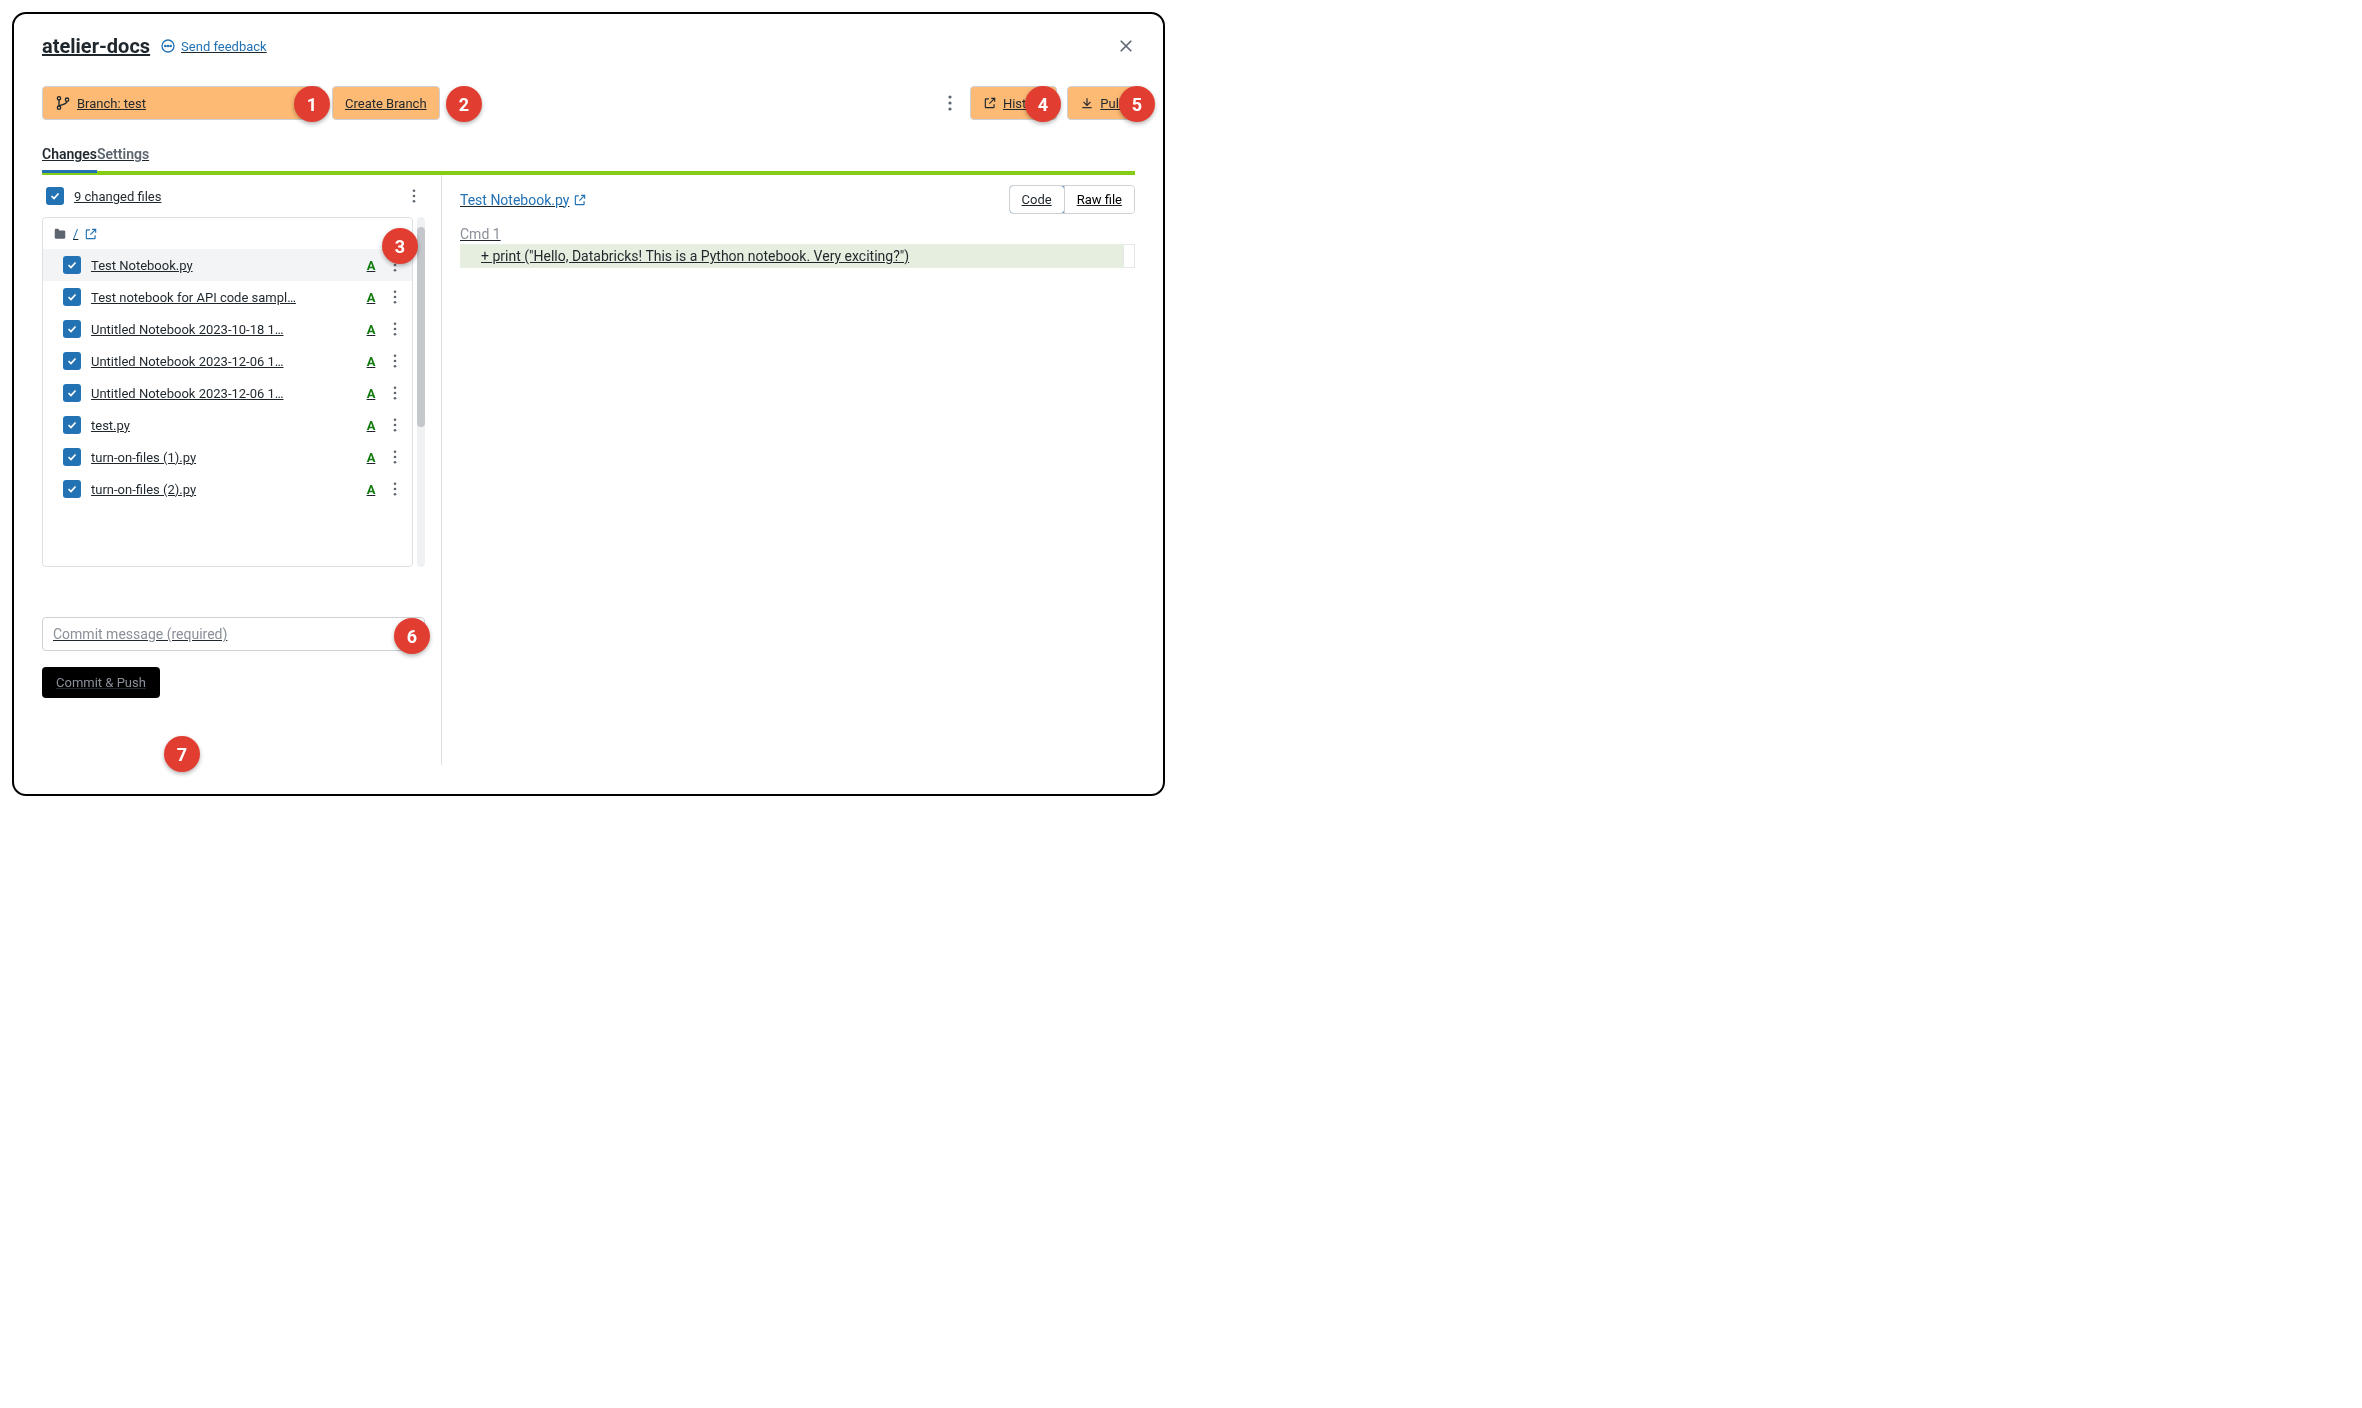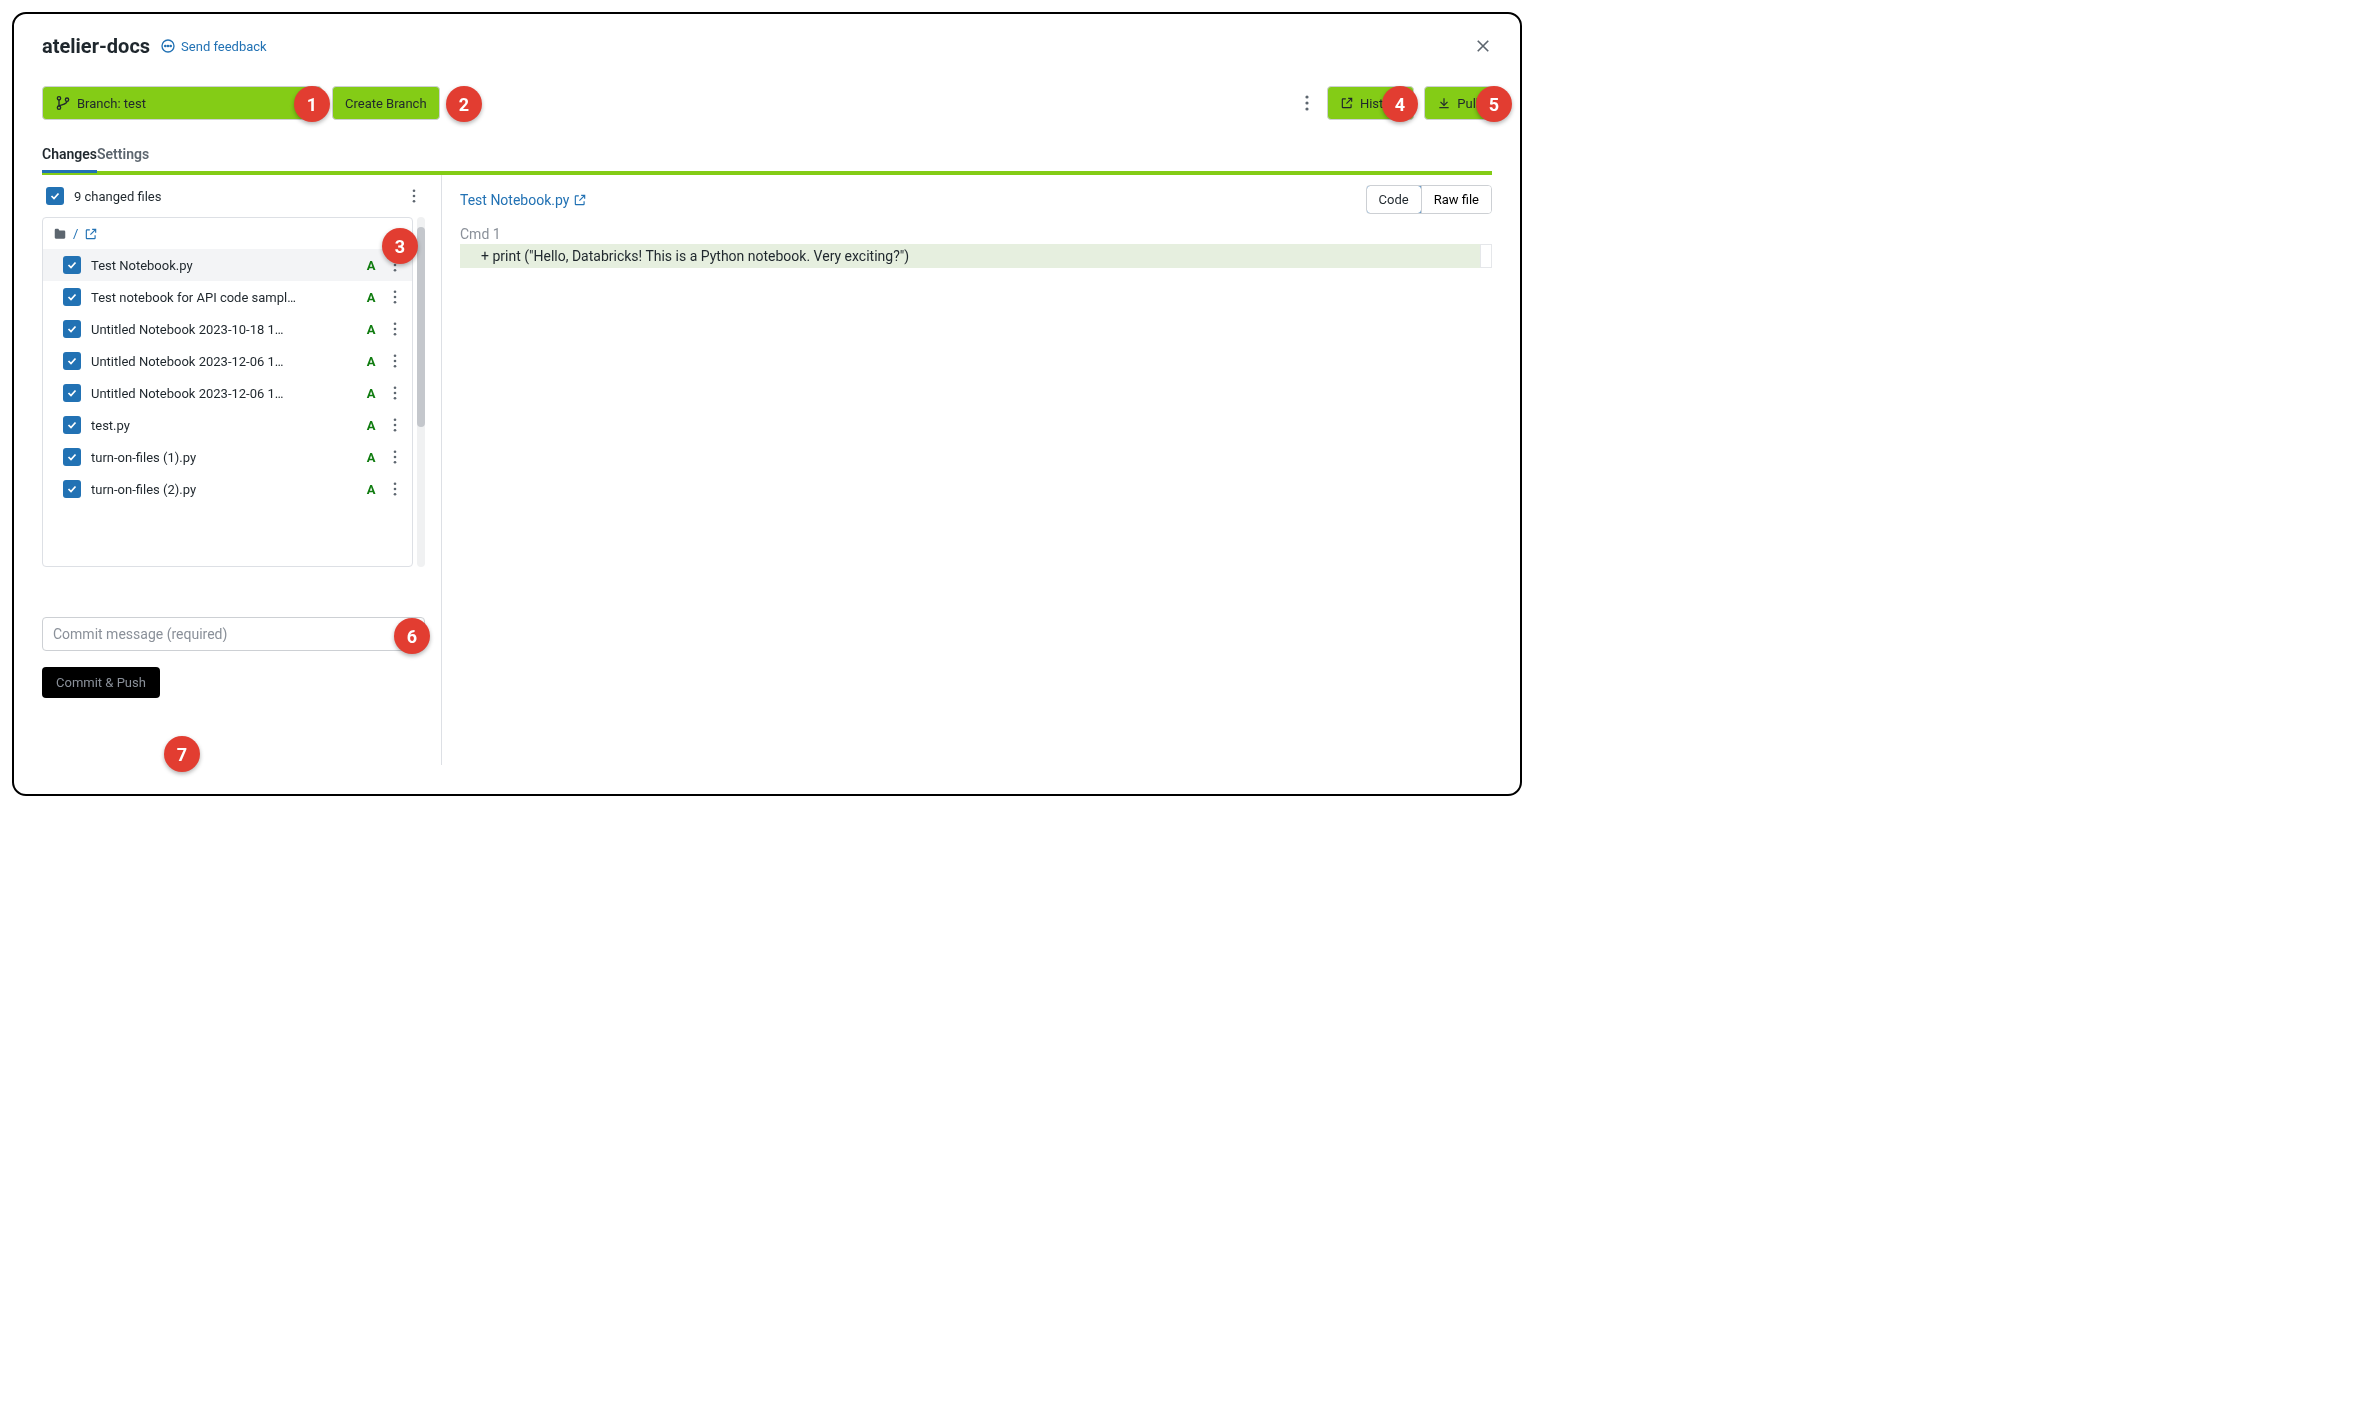--- a/index.html
+++ b/index.html
@@ -4,37 +4,38 @@
 <style>
   * { box-sizing: border-box; margin: 0; padding: 0; font-family: -apple-system, BlinkMacSystemFont, "Segoe UI", Roboto, "Helvetica Neue", Arial, sans-serif; }
   body { background: #fff; color: #1f272d; font-size: 13px; }
   .window {
     margin: 12px;
     border: 2px solid #000;
     border-radius: 14px;
     padding: 20px 28px 28px 28px;
     position: relative;
     height: 784px;
-    width: 1510px;
+    width: 1153px;
+    text-decoration: underline;
   }
 
   
   .hdr-row { display: flex; align-items: center; justify-content: space-between; }
   .hdr-left { display: flex; align-items: center; gap: 10px; }
   .hdr-title { font-size: 20px; font-weight: 700; }
   .feedback-link { display: inline-flex; align-items: center; gap: 5px; color: #2272b4; font-size: 13px; text-decoration: none; }
 
   .close-icon { font-size: 20px; color: #5d666f; cursor: pointer; }
 
   
   .toolbar { display: flex; align-items: center; margin-top: 28px; gap: 10px; position: relative; }
   .toolbar-spacer { flex: 1; }
   .btn {
     border: 1px solid #cdd0d4;
-    background: #84cc16;
+    background: #fdba74;
     border-radius: 4px;
     padding: 0 12px;
     height: 34px;
     display: inline-flex;
     align-items: center;
     gap: 6px;
     font-size: 13px;
     color: #1f272d;
     cursor: pointer;
     white-space: nowrap;

